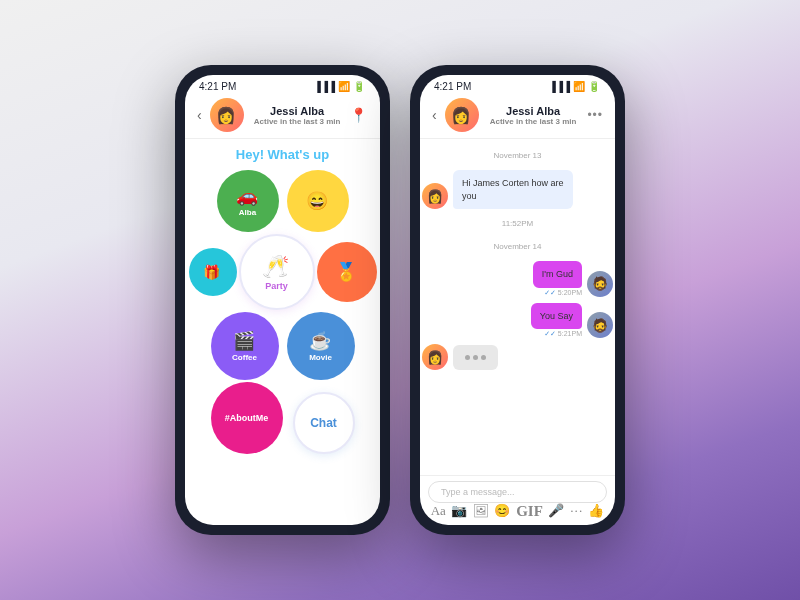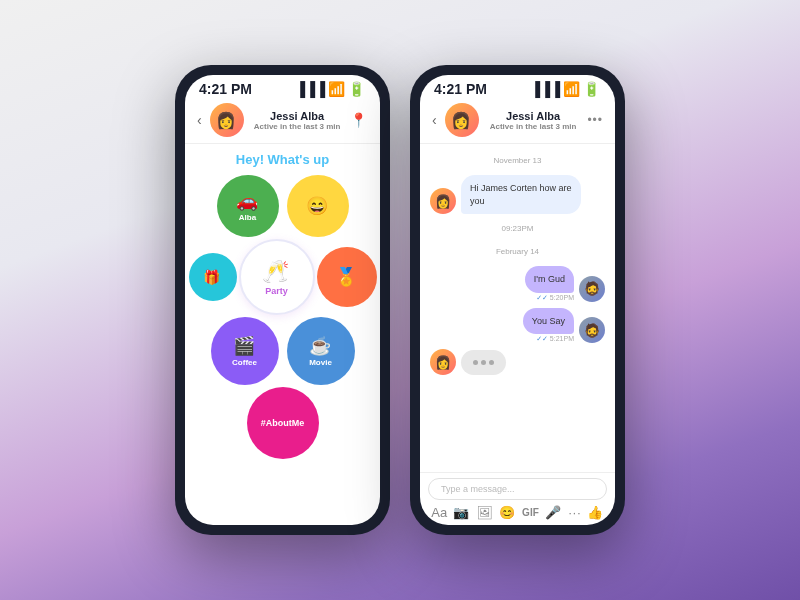--- a/index.html
+++ b/index.html
@@ -34,22 +34,22 @@
       display: flex;
       flex-direction: column;
     }
 
     
     .status-bar {
       display: flex;
       justify-content: space-between;
       align-items: flex-start;
       padding: 6px 14px 2px;
-      font-size: 14px;
-      font-weight: 700;
+      font-size: 10px;
+      font-weight: 400;
       color: #1a1f2e;
       flex-shrink: 0;
     }
     .status-icons {
       display: flex;
       gap: 3px;
       align-items: center;
     }
 
     
@@ -147,21 +147,21 @@
     
     .chat-content {
       flex: 1;
       display: flex;
       flex-direction: column;
       overflow: hidden;
     }
     .chat-messages {
       flex: 1;
       overflow-y: auto;
-      padding: 8px 10px;
+      padding: 8px 2px;
       display: flex;
       flex-direction: column;
       gap: 6px;
     }
     .date-divider {
       text-align: center;
       font-size: 8px;
       color: #aaa;
       margin: 4px 0;
     }
@@ -182,32 +182,32 @@
       justify-content: center;
       font-size: 13px;
       flex-shrink: 0;
     }
     .msg-avatar.male {
       background: linear-gradient(135deg, #8e9eab, #6d7fcc);
     }
     .msg-bubble {
       max-width: 120px;
       padding: 7px 9px;
-      border-radius: 14px;
+      border-radius: 6px;
       font-size: 9px;
       line-height: 1.4;
       position: relative;
     }
     .msg-bubble.incoming-bubble {
       background: #e8f0fe;
       border-bottom-left-radius: 4px;
       color: #333;
     }
     .msg-bubble.outgoing-bubble {
-      background: #c4b5fd;
+      background: #d946ef;
       border-bottom-right-radius: 4px;
       color: #333;
     }
     .msg-bubble.typing-bubble {
       background: #e8e8e8;
       padding: 10px 12px;
     }
     .msg-time {
       font-size: 7px;
       color: #aaa;
@@ -235,26 +235,25 @@
       border-top: 1px solid #eee;
       flex-shrink: 0;
     }
     .chat-input-field {
       border: 1.5px solid #e0e0e0;
       border-radius: 20px;
       padding: 5px 12px;
       font-size: 9px;
       color: #bbb;
       width: 100%;
-      margin-bottom: 5px;
     }
     .chat-toolbar {
       display: flex;
       justify-content: space-around;
-      align-items: center;
+      font-family: Liberation Serif, serif;
     }
     .chat-tool-icon {
       font-size: 13px;
       color: #888;
       cursor: pointer;
     }
     .chat-tool-icon.blue { color: #4A90D9; }
   </style>
 </head>
 <body>
@@ -315,20 +314,23 @@
         <div class="act-btn btn-coffee">
           <span class="icon">☕</span>
           <span>Movie</span>
         </div>
       </div>
 
       <div class="row4">
         <div class="act-btn btn-aboutme">
           <span>#AboutMe</span>
         </div>
+        <div class="act-btn btn-chat">
+          <span>Chat</span>
+        </div>
       </div>
     </div>
   </div>
 </div>
 
 <div class="phone">
   <div class="phone-screen">
 
     <div class="status-bar">
       <span>4:21 PM</span>
@@ -353,23 +355,23 @@
       <div class="chat-messages">
 
         <div class="date-divider">November 13</div>
 
         <div class="msg-row incoming">
           <div class="msg-avatar">👩</div>
           <div class="msg-col">
             <div class="msg-bubble incoming-bubble">Hi James Corten how are you</div>
           </div>
         </div>
-        <div class="date-divider">09:23PM</div>
-
-        <div class="date-divider">February 14</div>
+        <div class="date-divider">11:52PM</div>
+
+        <div class="date-divider">November 14</div>
 
         <div class="msg-row outgoing">
           <div class="msg-avatar male">🧔</div>
           <div class="msg-col">
             <div class="msg-bubble outgoing-bubble">I'm Gud</div>
             <div class="msg-time"><span class="tick">✓✓</span> 5:20PM</div>
           </div>
         </div>
 
         <div class="msg-row outgoing">
@@ -392,21 +394,21 @@
         </div>
       </div>
 
       <div class="chat-input-bar">
         <div class="chat-input-field">Type a message...</div>
         <div class="chat-toolbar">
           <span class="chat-tool-icon">Aa</span>
           <span class="chat-tool-icon">📷</span>
           <span class="chat-tool-icon">🖼</span>
           <span class="chat-tool-icon">😊</span>
-          <span class="chat-tool-icon" style="font-size:10px;font-weight:700;color:#888;">GIF</span>
+          <span class="chat-tool-icon" style="font-size:15px;font-weight:700;color:#888;">GIF</span>
           <span class="chat-tool-icon">🎤</span>
           <span class="chat-tool-icon">···</span>
           <span class="chat-tool-icon blue">👍</span>
         </div>
       </div>
     </div>
   </div>
 </div>
 
 </body></html>

